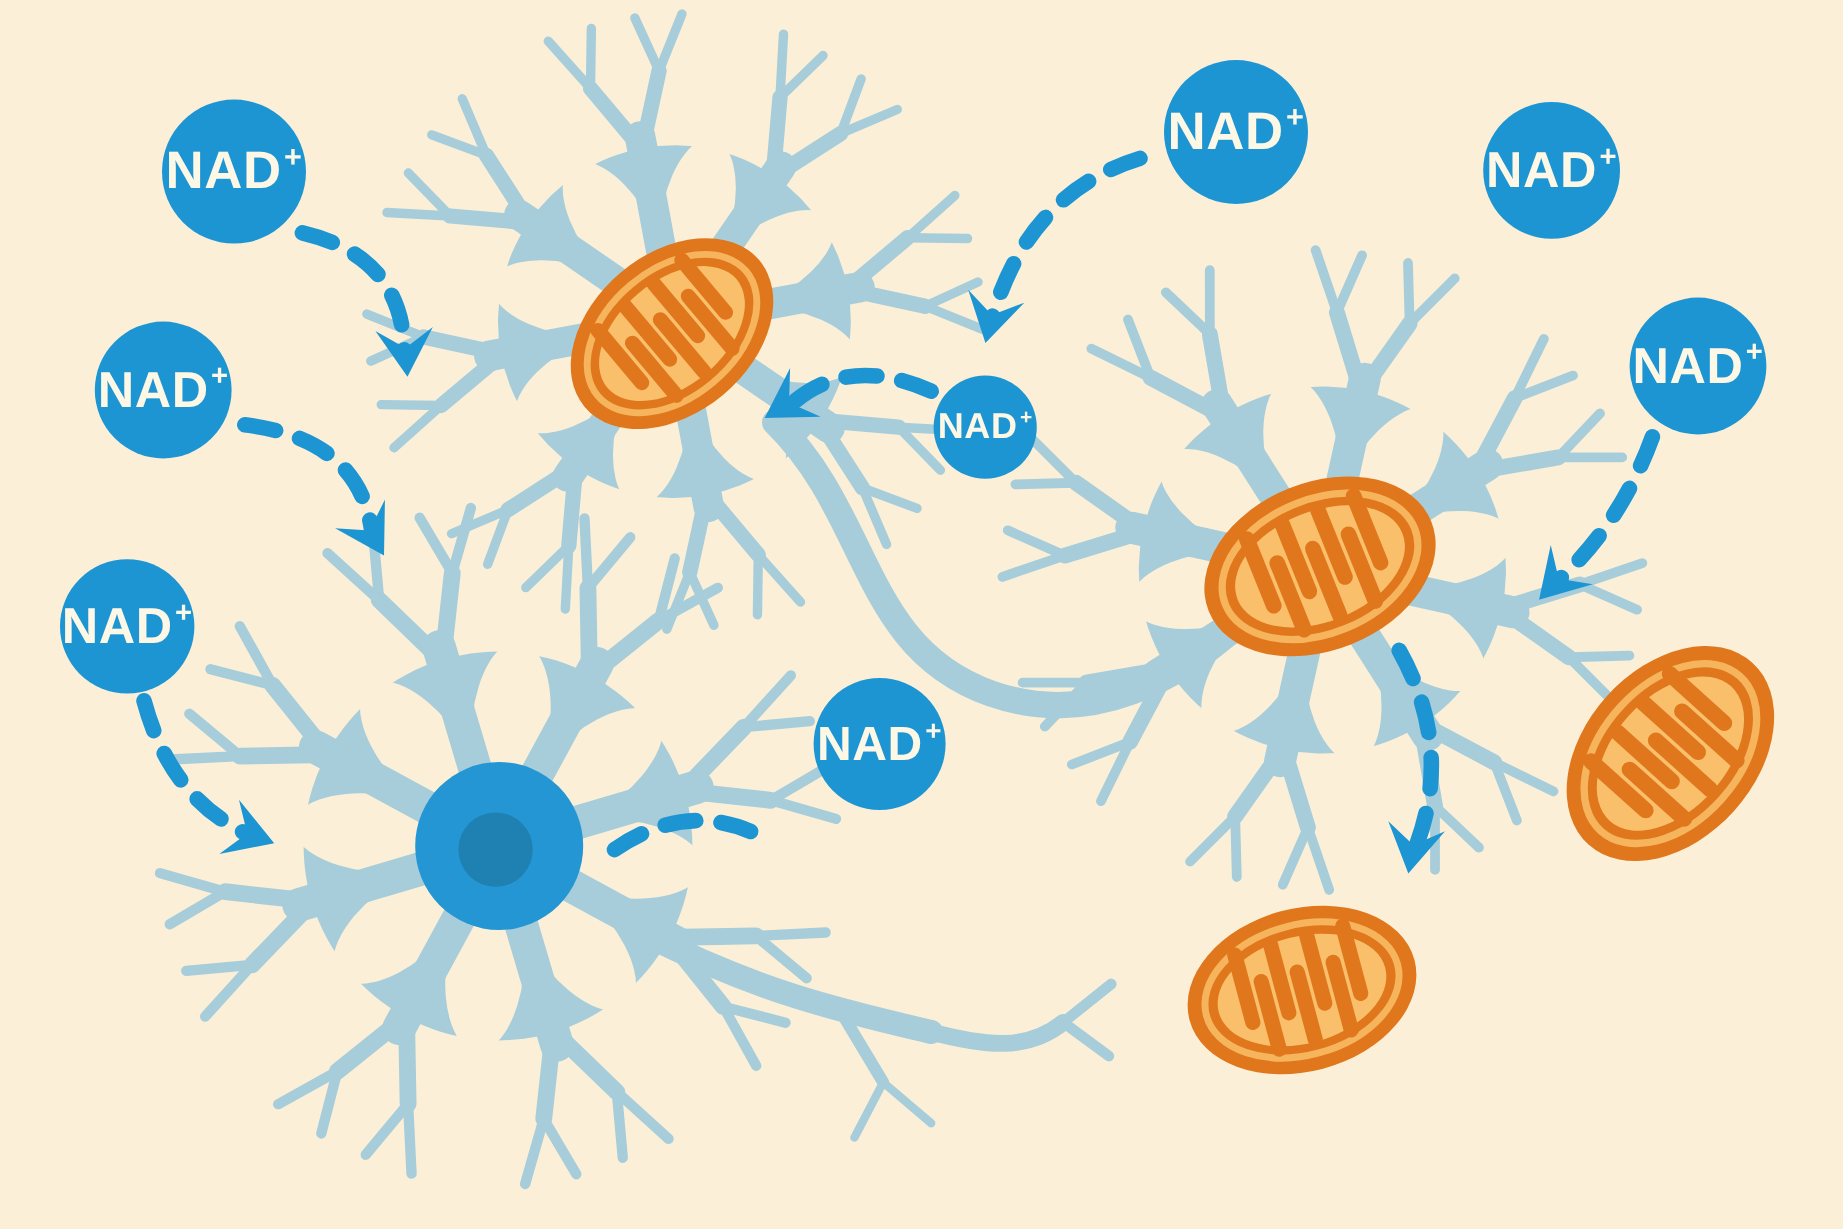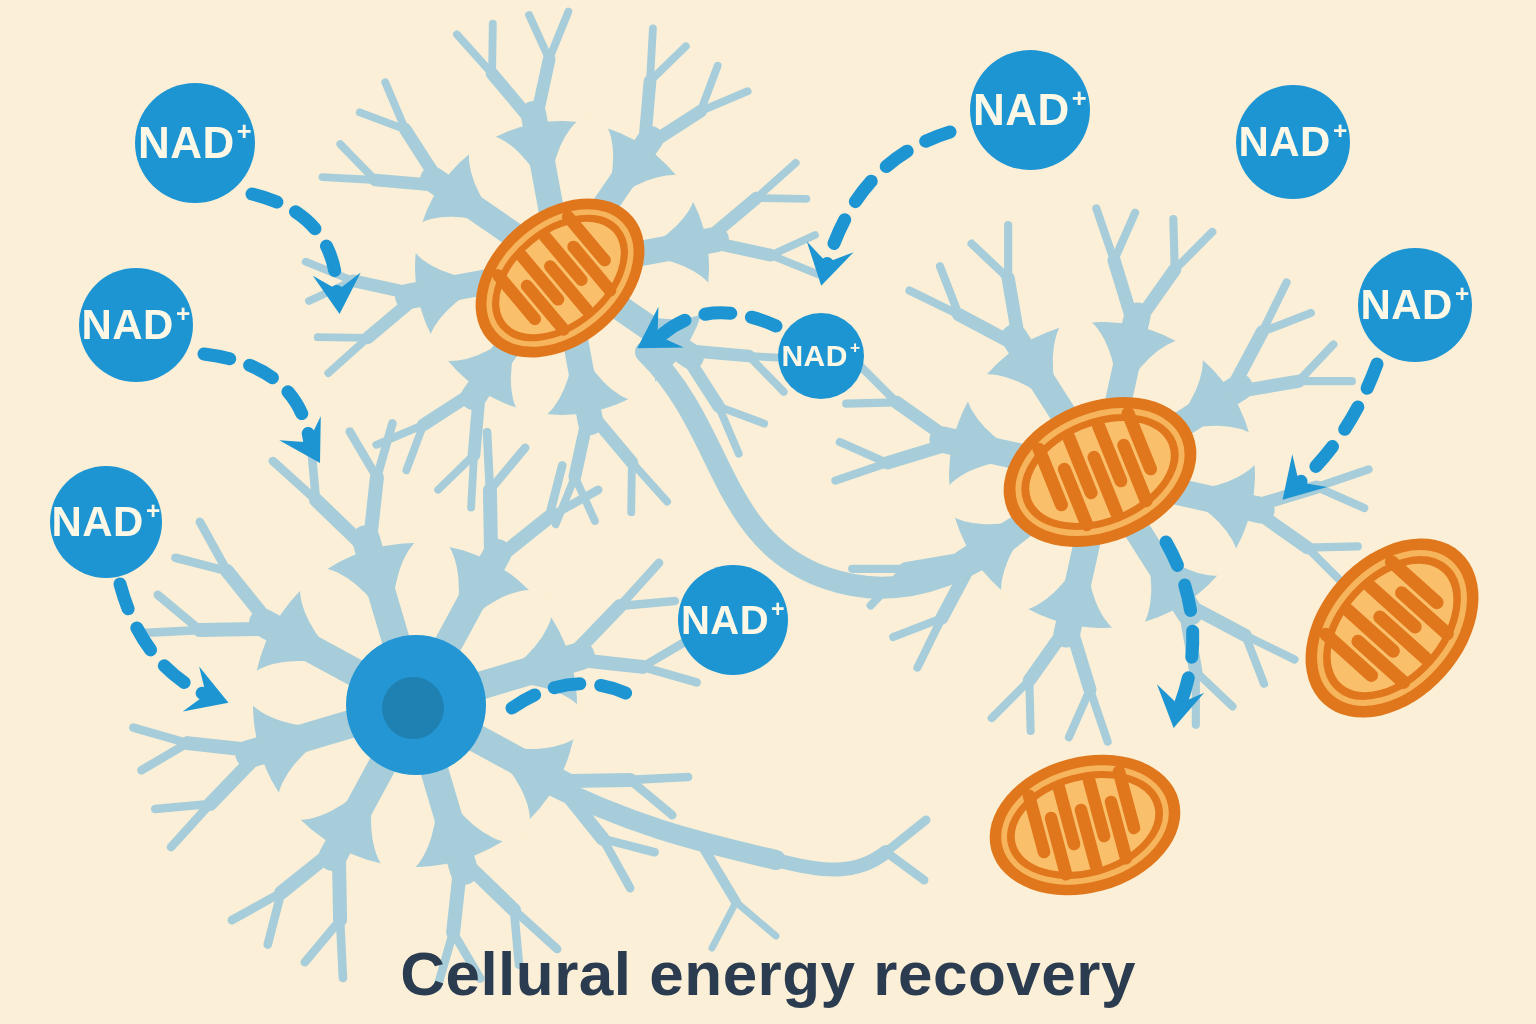--- a/index.html
+++ b/index.html
@@ -168,14 +168,13 @@
   </div>
   <div class="nad" style="left:678px;top:565px;width:110px;height:110px;font-size:40px;">
     <span>NAD</span>
       <span class="sup">+</span>
   </div>
   <div class="nad" style="left:778px;top:313px;width:86px;height:86px;font-size:30px;">
     <span>NAD</span>
       <span class="sup">+</span>
   </div>
 
-  <div class="title">Cellural energy recovery</div>
 </div>
 
 </body></html>

